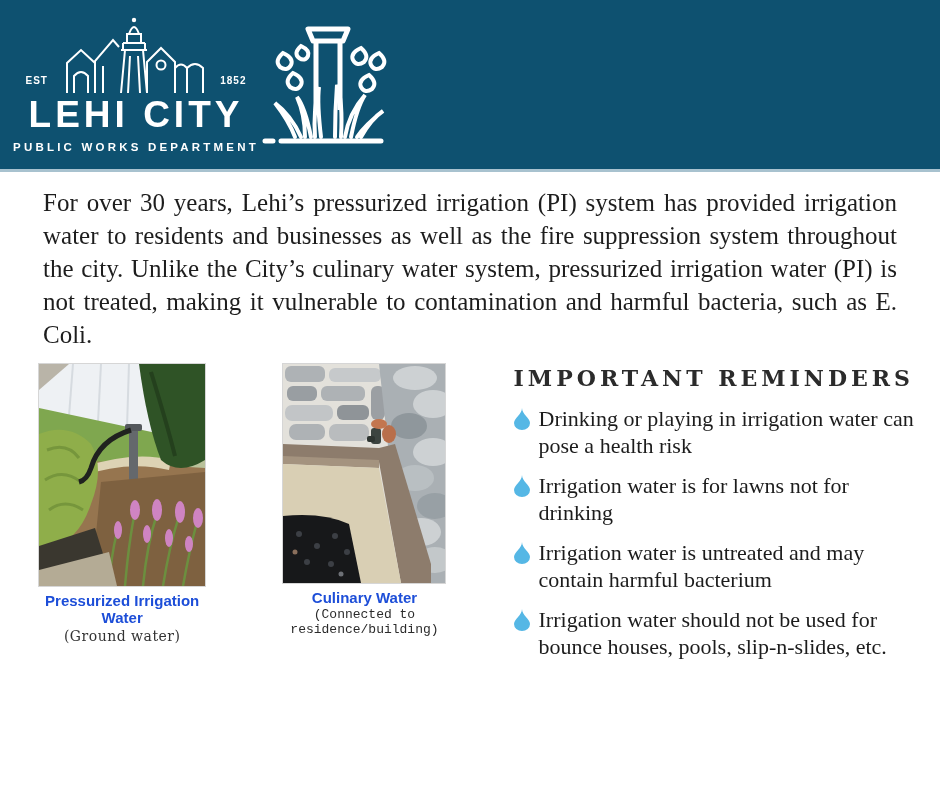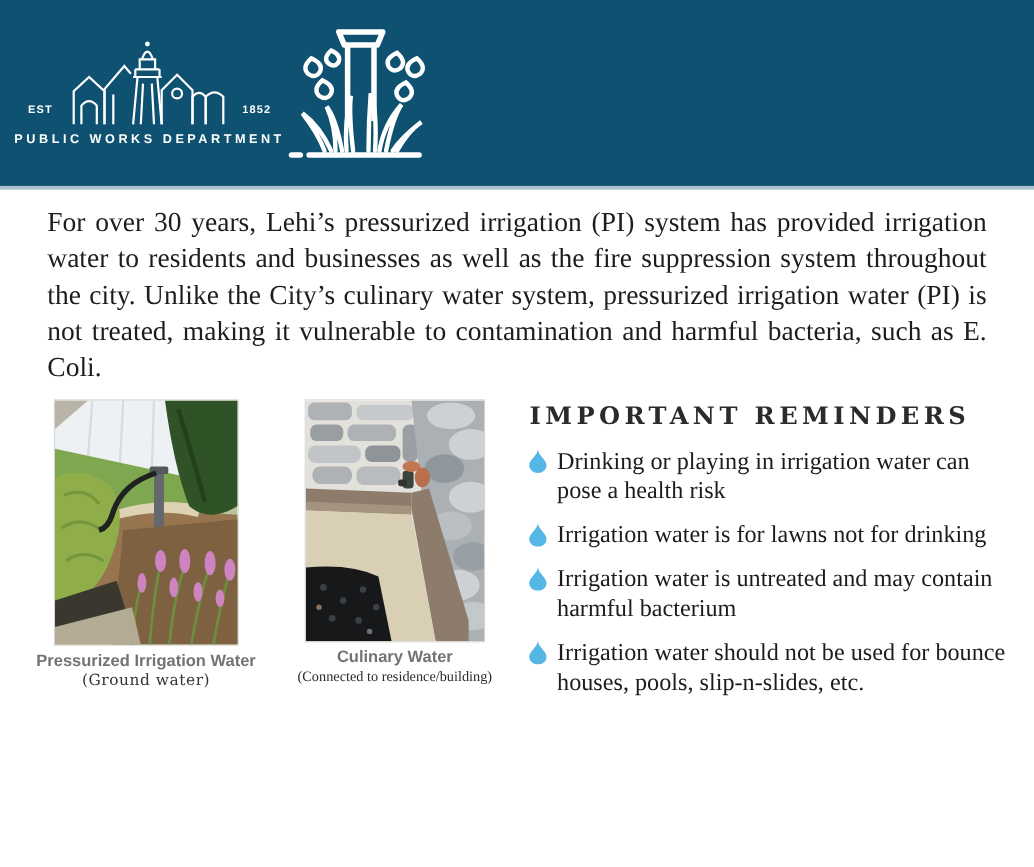--- a/index.html
+++ b/index.html
@@ -45,29 +45,29 @@
   .intro p.p2 { margin-top:14px; }
   .intro p:last-child { text-align-last:left; }
 
   
   .bottom { display:flex; margin-top:12px; padding:0 20px 0 33px; }
   .photos { display:flex; gap:38px; }
   .photo-fig { display:flex; flex-direction:column; align-items:center; }
   .photo-frame { border:1px solid #d6d6d6; line-height:0; }
   .caption-bold {
     font-family:"Liberation Sans", sans-serif; font-weight:bold; font-size:15px;
-    color:#737373; margin-top:5px; text-align:center;
+    color:#1d4ed8; margin-top:5px; text-align:center;
   }
   .caption-sub-serif { font-family:"DejaVu Serif", serif; font-size:14px; color:#333; margin-top:2px; text-align:center; letter-spacing:0.5px;}
-  .caption-sub-sans { font-family:Liberation Serif, serif; font-size:13px; color:#2b2b2b; margin-top:1px; text-align:left; }
+  .caption-sub-sans { font-family:Liberation Mono, monospace; font-size:13px; color:#2b2b2b; margin-top:1px; text-align:center; }
 
   .reminders { flex:1; padding-left:34px; padding-right:6px; }
   .reminders-heading {
     font-family:"DejaVu Serif", serif; font-weight:bold; font-size:22px;
-    letter-spacing:4px; color:#2b2b2b; text-align:left; margin:2px 0 14px 0; white-space:nowrap;
+    letter-spacing:4px; color:#2b2b2b; text-align:right; margin:2px 0 14px 0; white-space:nowrap;
   }
   .reminder-list { list-style:none; }
   .reminder-item {
     display:flex; align-items:flex-start; gap:9px; margin-bottom:13px;
     font-size:22px; line-height:27px; color:#1c1c1c;
   }
   .drop-icon { flex:0 0 auto; margin-top:3px; }
 </style>
 </head>
 <body>
@@ -95,20 +95,21 @@
           <circle cx="77" cy="4" r="2.2" fill="#fff" stroke="none"></circle>
           <path d="M73 40 L71 77 M81 40 L83 77"></path>
 
           <path d="M90 77 V46 L104 32 L118 46 V77"></path>
           <circle cx="104" cy="49" r="4.5"></circle>
 
           <path d="M118 77 V52 Q124 45 130 52 V77"></path>
           <path d="M130 77 V52 Q138 44 146 52 V77"></path>
         </svg>
       </div>
+      <div class="logo-name">LEHI CITY</div>
       <div class="logo-sub">PUBLIC WORKS DEPARTMENT</div>
     </div>
 
 
     <div class="sprinkler-wrap">
       <svg width="150" height="140" viewBox="0 0 150 140" fill="none" stroke="#ffffff">
 
         <path stroke-width="5" stroke-linejoin="round" d="M55 14 H95 L90 26 H60 Z"></path>
 
         <path stroke-width="5" d="M63 26 V95 M87 26 V95"></path>

